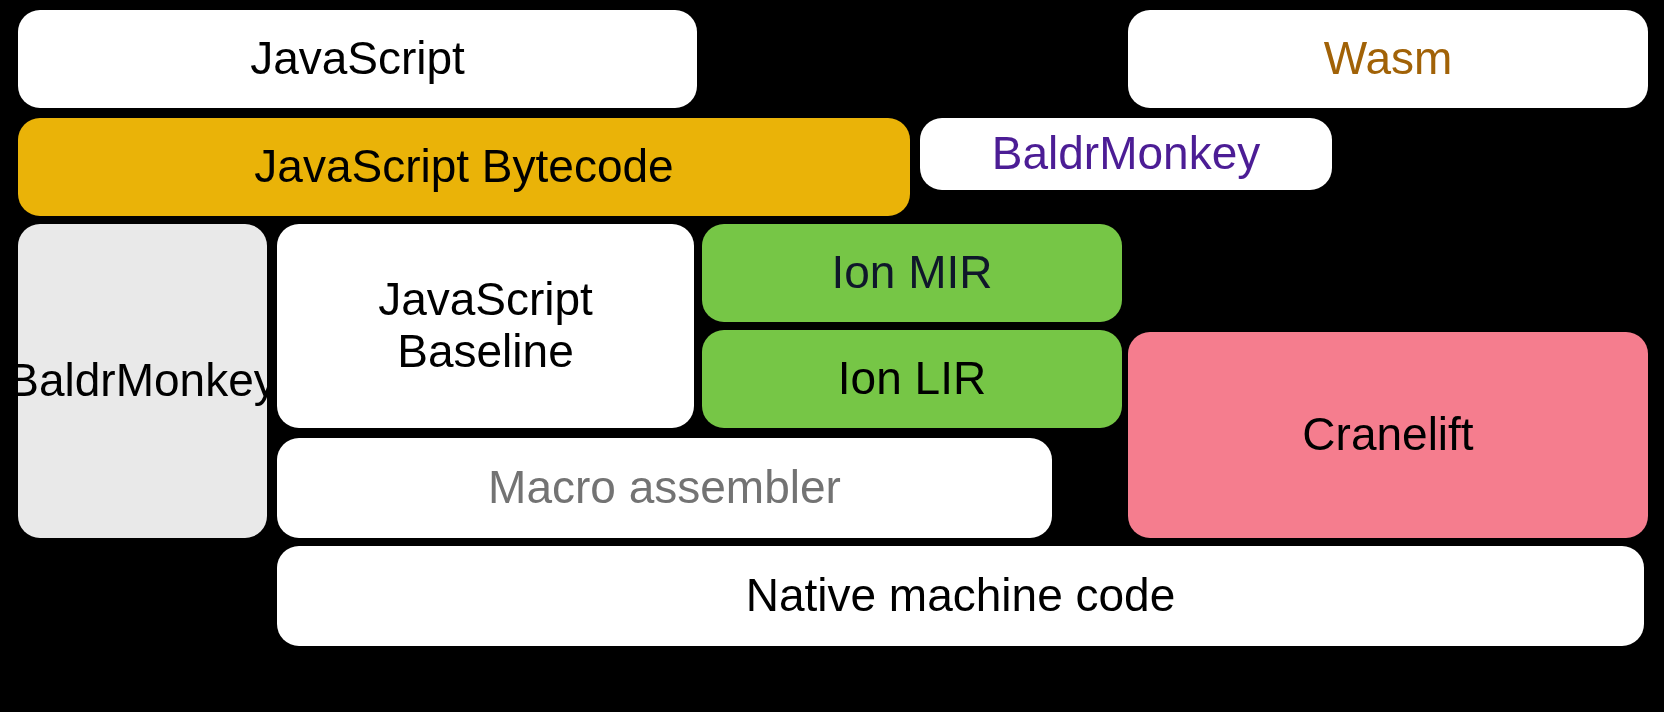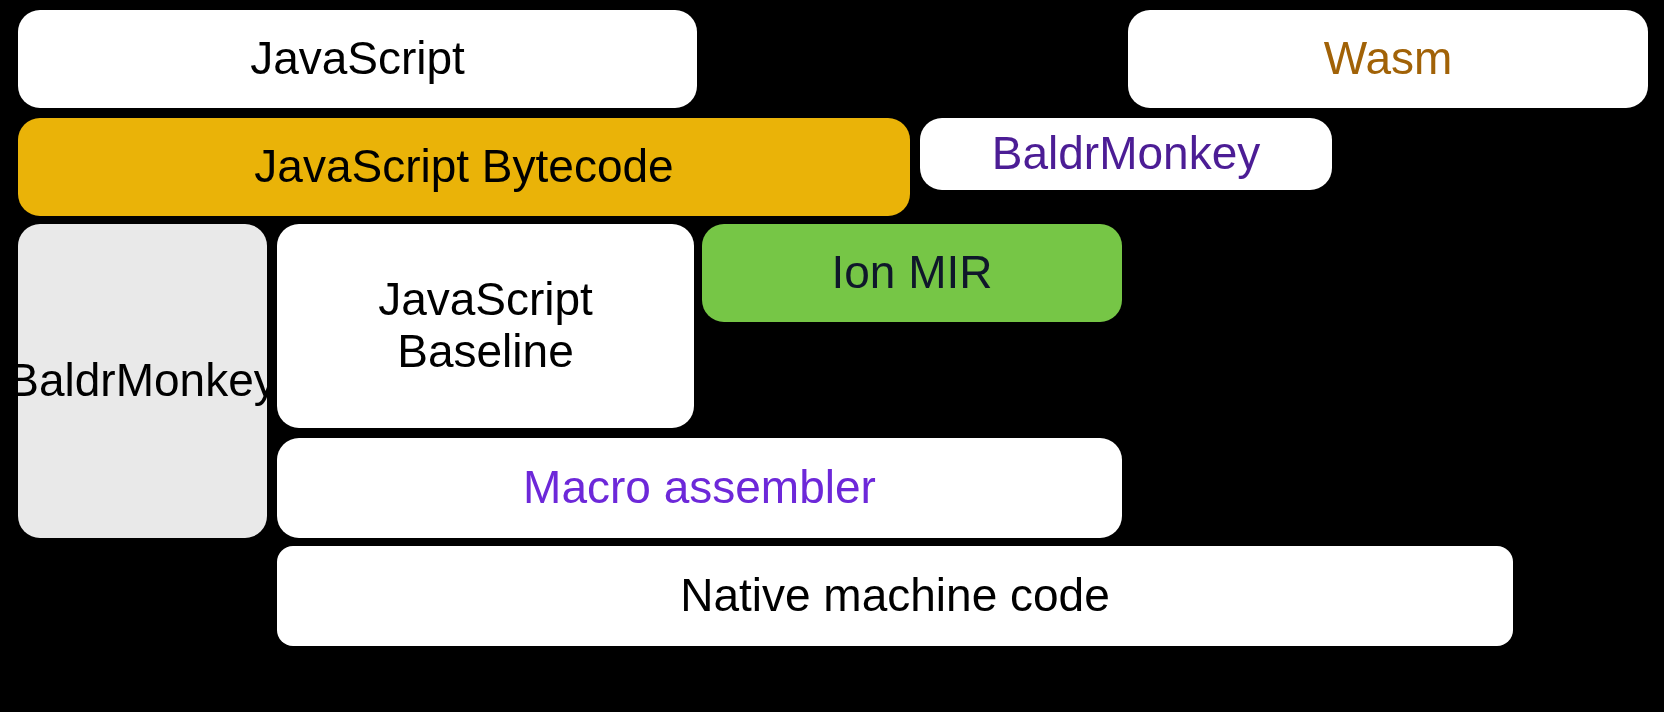--- a/index.html
+++ b/index.html
@@ -41,15 +41,17 @@
 
 <div id="stage" style="background: rgb(0, 0, 0);">
     <div class="node fill-white" style="left: 18px; top: 10px; width: 679px; height: 98px; background: rgb(255, 255, 255); color: rgb(0, 0, 0);"><span>JavaScript</span></div>
     <div class="node fill-white" style="left: 1128px; top: 10px; width: 520px; height: 98px; background: rgb(255, 255, 255); color: #a16207;"><span>Wasm</span></div>
     <div class="node fill-white" style="left: 18px; top: 118px; width: 892px; height: 98px; background: #eab308; color: rgb(0, 0, 0);"><span>JavaScript Bytecode</span></div>
     <div class="node fill-white" style="left: 920px; top: 118px; width: 412px; height: 72px; background: rgb(255, 255, 255); color: #4c1d95;"><span>BaldrMonkey</span></div>
     <div class="node fill-gray" style="left: 18px; top: 224px; width: 249px; height: 314px; background: rgb(233, 233, 233); color: rgb(0, 0, 0);"><span>BaldrMonkey</span></div>
     <div class="node fill-white" style="left: 277px; top: 224px; width: 417px; height: 204px; background: rgb(255, 255, 255); color: rgb(0, 0, 0);"><span>JavaScript
 Baseline</span></div>
     <div class="node fill-green" style="left: 702px; top: 224px; width: 420px; height: 98px; background: rgb(118, 198, 70); color: #0f172a;"><span>Ion MIR</span></div>
-    <div class="node fill-white" style="left: 277px; top: 438px; width: 845px; height: 100px; background: rgb(255, 255, 255); color: #6d28d9;"><span>Macro assembler</span></div>
-    <div class="node fill-white" style="left: 277px; top: 546px; width: 1236px; height: 100px; background: rgb(255, 255, 255); color: rgb(0, 0, 0); border-radius: 16px;"><span>Native machine code</span></div>
+    <div class="node fill-green" style="left: 702px; top: 330px; width: 420px; height: 98px; background: rgb(118, 198, 70); color: rgb(0, 0, 0);"><span>Ion LIR</span></div>
+    <div class="node fill-pink" style="left: 1128px; top: 332px; width: 520px; height: 206px; background: rgb(245, 125, 142); color: rgb(0, 0, 0);"><span>Cranelift</span></div>
+    <div class="node fill-white" style="left: 277px; top: 438px; width: 775px; height: 100px; background: rgb(255, 255, 255); color: #737373;"><span>Macro assembler</span></div>
+    <div class="node fill-white" style="left: 277px; top: 546px; width: 1367px; height: 100px; background: rgb(255, 255, 255); color: rgb(0, 0, 0);"><span>Native machine code</span></div>
   </div>
 
 </body></html>

